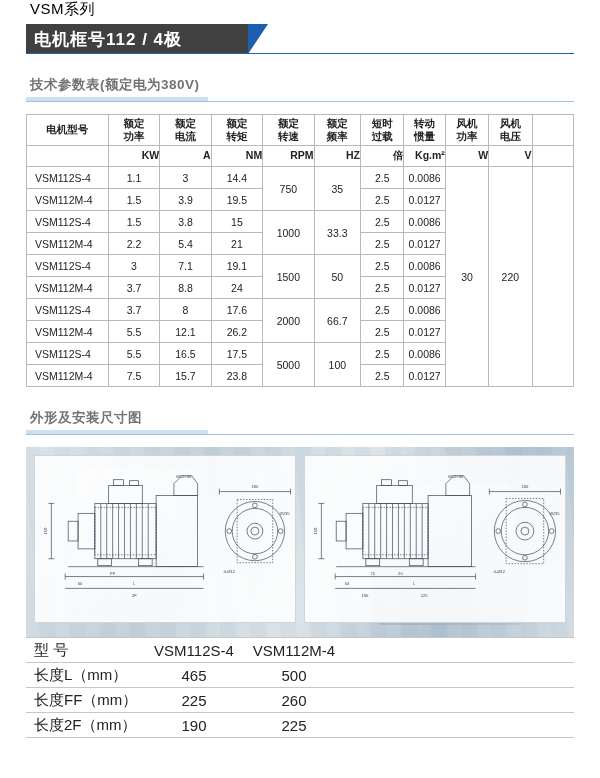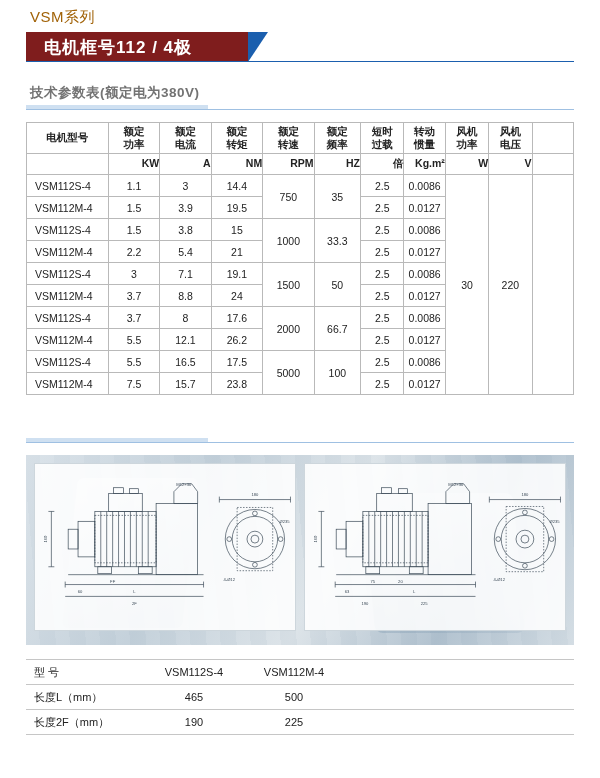--- a/index.html
+++ b/index.html
@@ -19,43 +19,42 @@
     position: relative;
     width: 600px;
     height: 778px;
     box-sizing: border-box;
     padding: 0 26px;
   }
 
   
   .series-title {
     font-size: 15px;
-    color: #a16207;
-    padding-top: 8px;
+    color: #000000;
     padding-left: 4px;
     letter-spacing: 0.5px;
   }
   .banner-wrap {
     position: relative;
     margin-top: 5px;
     height: 30px;
   }
   .banner {
     position: absolute;
     left: 0;
     top: 0;
     height: 30px;
     width: 222px;
-    background: #7f1d1d;
+    background: #404040;
     color: #fff;
     font-size: 17px;
     font-weight: bold;
     display: flex;
     align-items: center;
-    padding-left: 18px;
+    padding-left: 8px;
     box-sizing: border-box;
     letter-spacing: 1px;
   }
   .banner-tail {
     position: absolute;
     left: 222px;
     top: 0;
     width: 0;
     height: 0;
     border-left: 20px solid #1b5fae;
@@ -187,22 +186,22 @@
     box-sizing: border-box;
   }
   .draw-box.left  { left: 8px; }
   .draw-box.right { left: 278px; }
   .draw-svg { width: 100%; height: 100%; display: block; }
 
   
   table.dims {
     width: 548px;
     border-collapse: collapse;
-    margin-top: 14px;
-    font-size: 11px;
+    margin-top: 0;
+    font-size: 15px;
     color: #222;
   }
   table.dims td {
     border-bottom: 1px solid #c6c6c6;
     height: 24px;
     text-align: center;
     vertical-align: middle;
     padding: 0;
   }
   table.dims tr:first-child td { border-top: 1px solid #c6c6c6; }
@@ -388,20 +387,21 @@
         <td>7.5</td>
         <td>15.7</td>
         <td>23.8</td>
         <td>2.5</td>
         <td>0.0127</td>
       </tr>
     </tbody>
   </table>
 
   <div class="section-head">
+    <div class="label">外形及安装尺寸图</div>
     <div class="underline"></div>
   </div>
 
   <div class="drawings">
     <div class="photo-bg"></div>
 
     <div class="draw-box left">
       <svg class="draw-svg" viewBox="0 0 262 168">
         <g stroke="#3b4a57" fill="none" stroke-width="0.7">
 
@@ -536,20 +536,26 @@
         <td class="dcol head">VSM112M-4</td>
         <td></td>
       </tr>
       <tr>
         <td class="rowhead">长度L（mm）</td>
         <td class="dcol">465</td>
         <td class="dcol">500</td>
         <td></td>
       </tr>
       <tr>
+        <td class="rowhead">长度FF（mm）</td>
+        <td class="dcol">225</td>
+        <td class="dcol">260</td>
+        <td></td>
+      </tr>
+      <tr>
         <td class="rowhead">长度2F（mm）</td>
         <td class="dcol">190</td>
         <td class="dcol">225</td>
         <td></td>
       </tr>
     </tbody>
   </table>
 
 </div>
 

